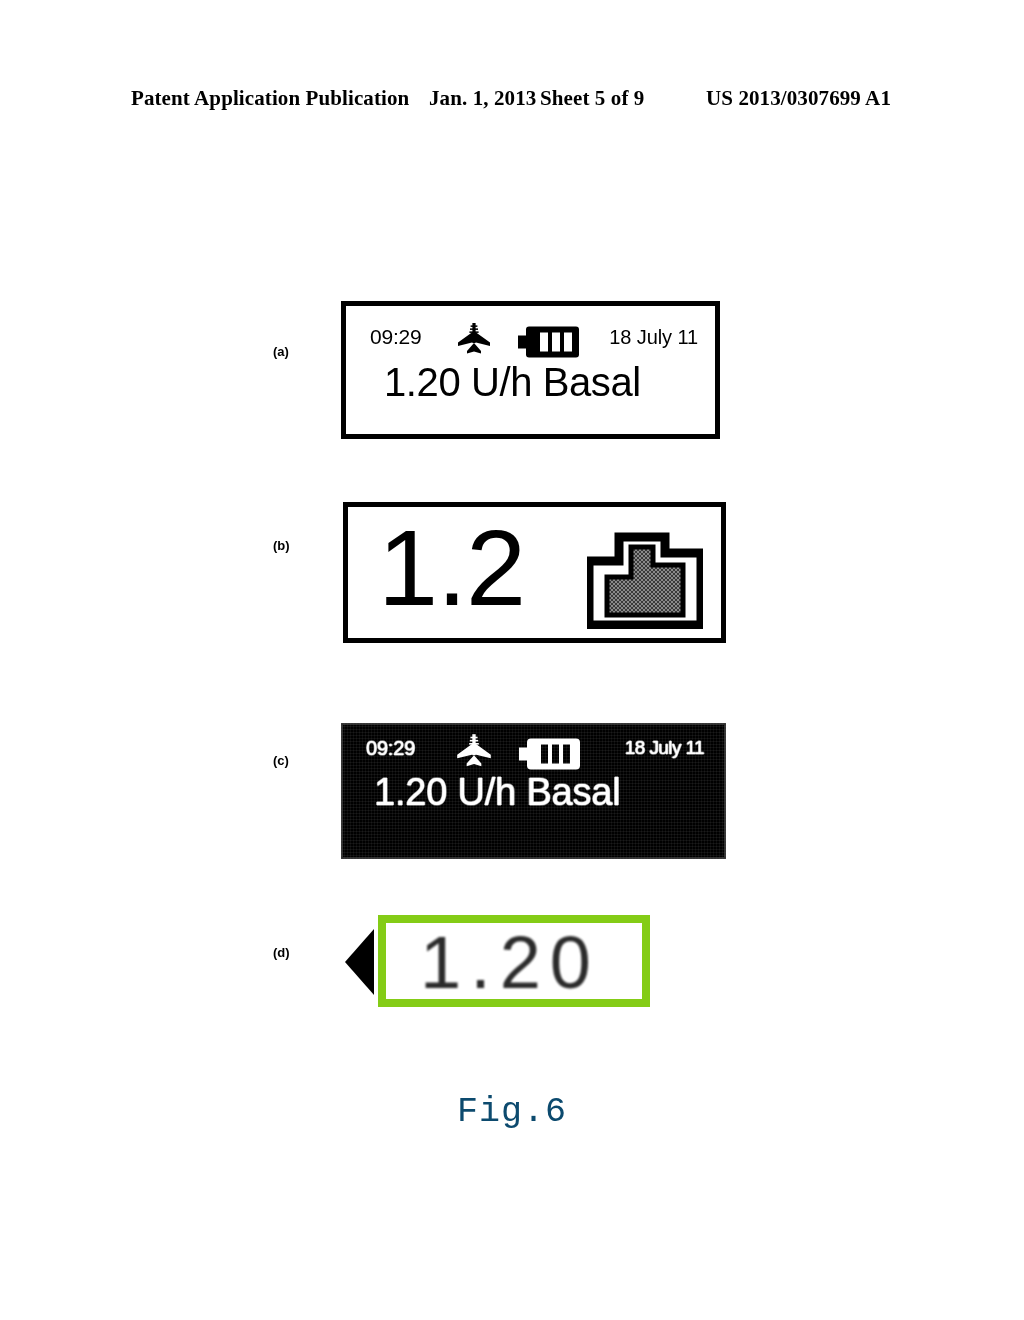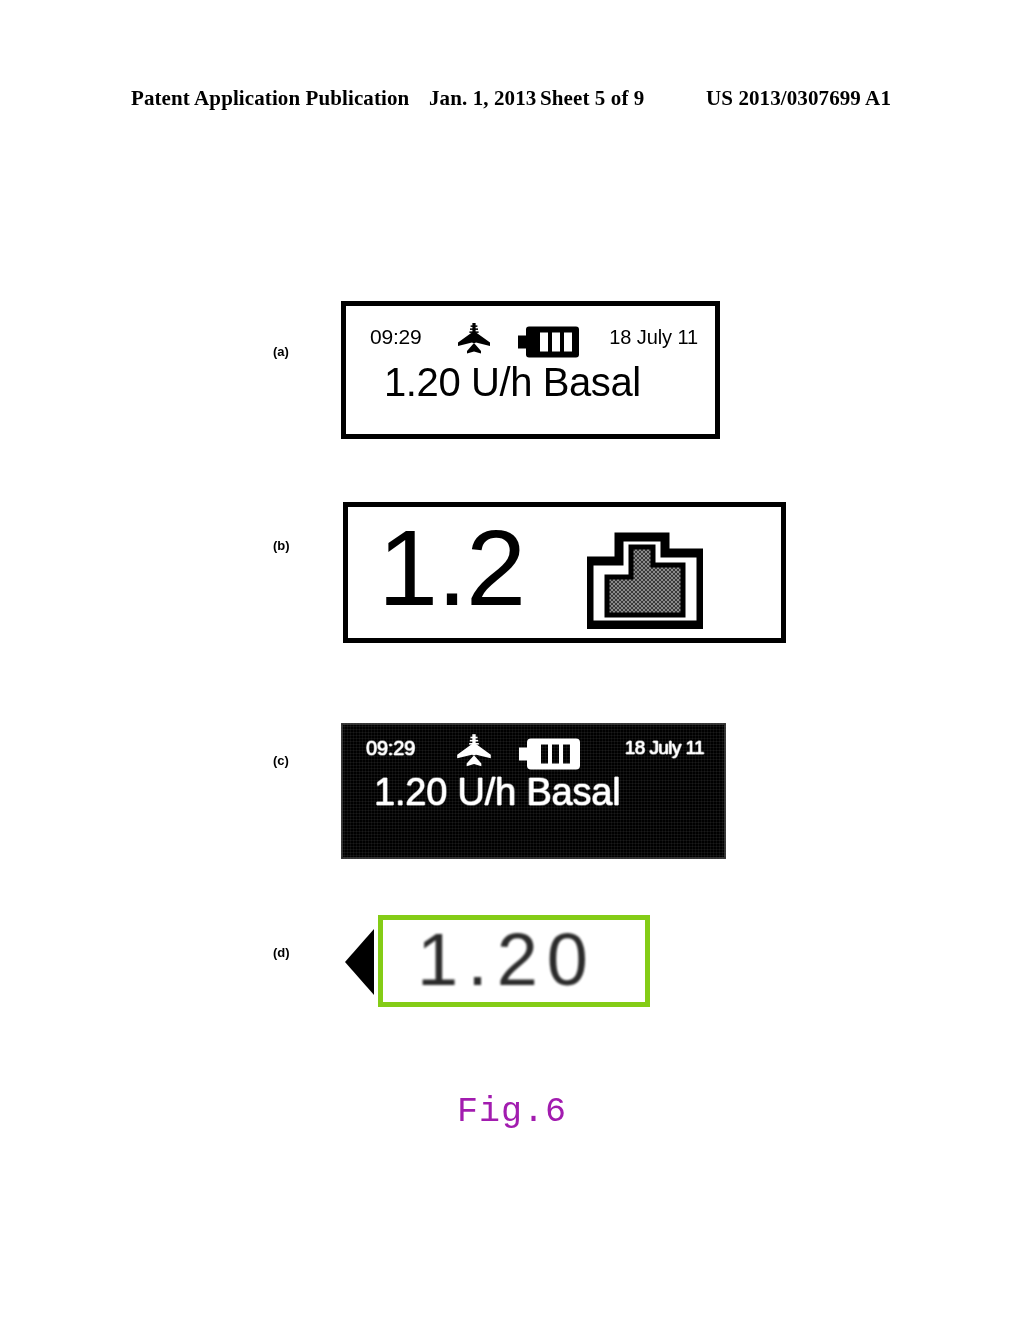--- a/index.html
+++ b/index.html
@@ -100,21 +100,21 @@
     top: 54px;
     font-size: 40px;
     letter-spacing: -0.4px;
     white-space: nowrap;
   }
 
   
   #panel-b {
     left: 343px;
     top: 479px;
-    width: 443px;
+    width: 383px;
     height: 141px;
     border: 5px solid #000;
   }
   #panel-b .big-value {
     position: absolute;
     left: 30px;
     top: -9px;
     font-size: 108px;
     line-height: 140px;
     letter-spacing: -1px;
@@ -214,21 +214,21 @@
     border-top: 33px solid transparent;
     border-bottom: 33px solid transparent;
     border-right: 29px solid #000000;
   }
   #panel-d {
     position: absolute;
     left: 33px;
     top: 0px;
     width: 272px;
     height: 92px;
-    border: 5px solid #84cc16;
+    border: 8px solid #84cc16;
     box-sizing: border-box;
     background: #fff;
     overflow: visible;
   }
   #panel-d .scroll-value {
     position: absolute;
     left: 34px;
     top: -12px;
     font-size: 74px;
     line-height: 104px;
@@ -245,21 +245,21 @@
   
   .fig-caption {
     position: absolute;
     left: 0;
     top: 1092px;
     width: 1024px;
     text-align: center;
     font-family: "Liberation Mono", monospace;
     font-size: 35px;
     letter-spacing: 1px;
-    color: #a21caf;
+    color: #0c4a6e;
   }
 </style>
 </head>
 <body>
 
 <div class="patent-header">
   <span class="ph-pub">Patent Application Publication</span>
   <span class="ph-date">Jan. 1, 2013</span>
   <span class="ph-sheet">Sheet 5 of 9</span>
   <span class="ph-num">US 2013/0307699 A1</span>

